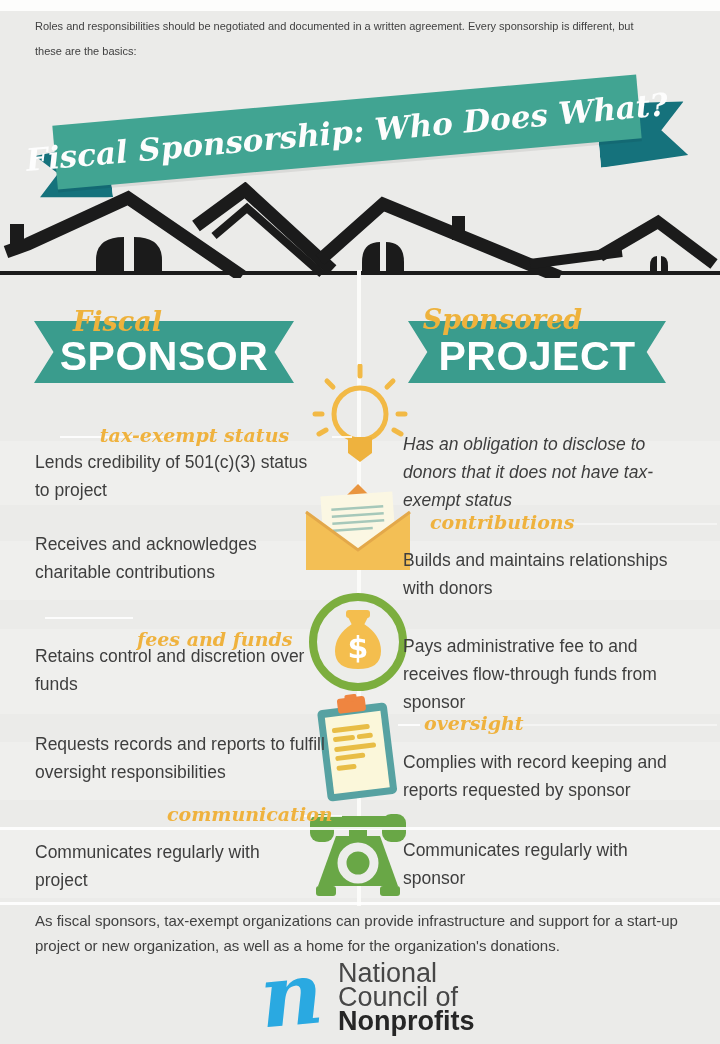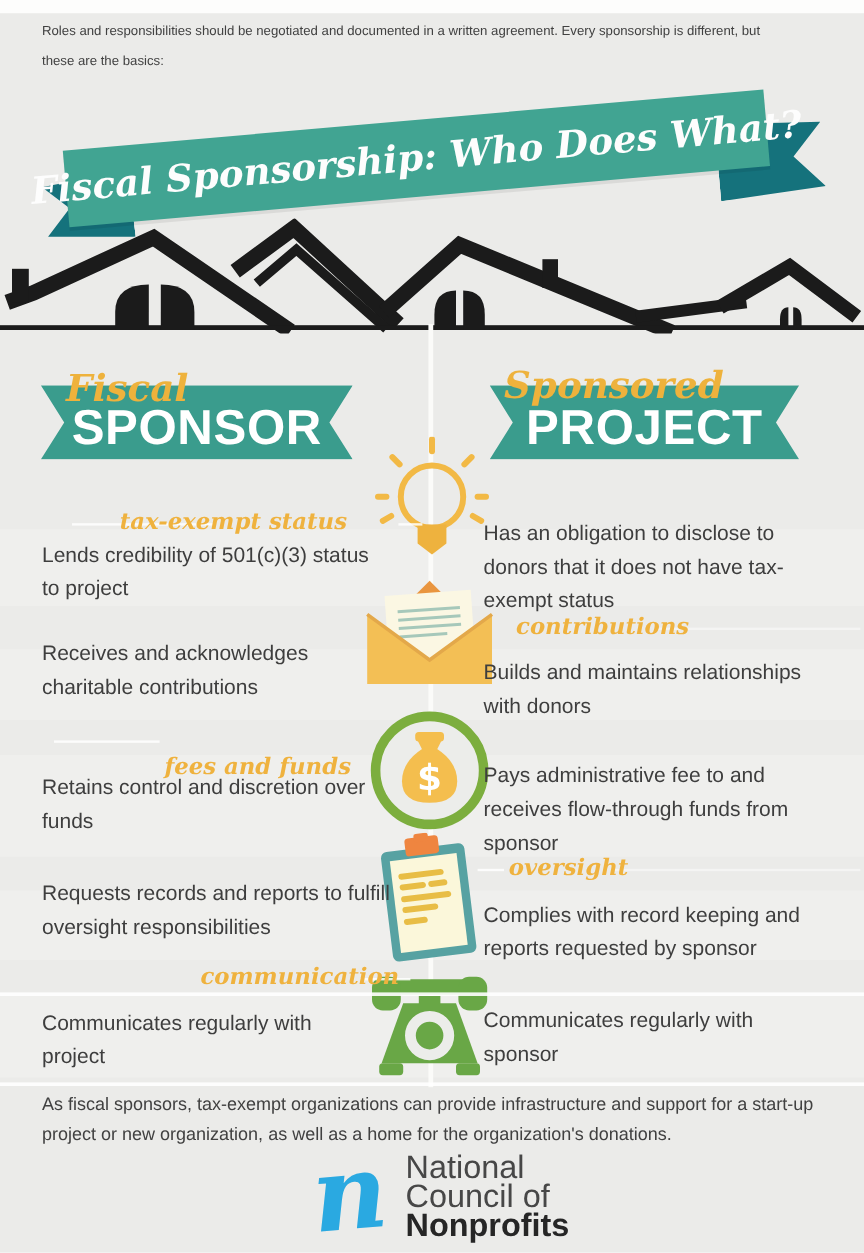--- a/index.html
+++ b/index.html
@@ -22,21 +22,21 @@
   
   .houses{left:0;top:182px;}
   
   .center-line{left:357px;top:270px;width:4px;height:636px;background:#fbfbf9;}
   
   .hdr-ribbon{top:321px;height:62px;background:#3a9c8d;
     clip-path:polygon(0 0,100% 0,92.5% 50%,100% 100%,0 100%,7.5% 50%);}
   .hdr-left{left:34px;width:260px;}
   .hdr-right{left:408px;width:258px;}
   .hdr-script{font-family:"DejaVu Serif",serif;font-style:italic;font-weight:bold;
-    font-size:31px;color:#eeb23c;text-align:left;z-index:5;}
+    font-size:27px;color:#eeb23c;text-align:center;z-index:5;}
   .hdr-word{font-weight:bold;font-size:41px;color:#ffffff;text-align:center;
     letter-spacing:.5px;z-index:4;line-height:46px;}
   
   .script-label{font-family:"DejaVu Serif",serif;font-style:italic;font-weight:bold;
     font-size:19px;color:#efb23e;white-space:nowrap;}
   .body-item{font-size:17.5px;line-height:28px;color:#3e3e3e;}
   .hline{background:rgba(255,255,255,.85);height:2px;}
   .hline-soft{background:rgba(255,255,255,.45);height:2px;}
   .divider{left:0;width:720px;height:3px;background:rgba(255,255,255,.9);}
   .stripe{left:0;width:720px;background:rgba(255,255,255,.20);}
@@ -183,21 +183,21 @@
 
   <div class="abs hline" style="left:300px;top:815px;width:42px;"></div>
   <div class="abs script-label" style="left:167px;top:803px;">communication</div>
 
   <div class="abs body-item" style="left:35px;top:448px;width:285px;">Lends credibility of 501(c)(3) status to project</div>
   <div class="abs body-item" style="left:35px;top:530px;width:285px;">Receives and acknowledges charitable contributions</div>
   <div class="abs body-item" style="left:35px;top:642px;width:285px;">Retains control and discretion over funds</div>
   <div class="abs body-item" style="left:35px;top:730px;width:290px;">Requests records and reports to fulfill oversight responsibilities</div>
   <div class="abs body-item" style="left:35px;top:838px;width:240px;">Communicates regularly with project</div>
 
-  <div class="abs body-item" style="left:403px;top:430px;width:290px;">Has an obligation to disclose to donors that it does not have tax-exempt status</div>
+  <div class="abs body-item" style="left:403px;top:430px;width:290px;font-style:italic;">Has an obligation to disclose to donors that it does not have tax-exempt status</div>
   <div class="abs body-item" style="left:403px;top:546px;width:295px;">Builds and maintains relationships with donors</div>
   <div class="abs body-item" style="left:403px;top:632px;width:290px;">Pays administrative fee to and receives flow-through funds from sponsor</div>
   <div class="abs body-item" style="left:403px;top:748px;width:290px;">Complies with record keeping and reports requested by sponsor</div>
   <div class="abs body-item" style="left:403px;top:836px;width:240px;">Communicates regularly with sponsor</div>
 
   <div class="abs divider" style="top:827px;"></div>
   <div class="abs divider" style="top:902px;"></div>
 
   <div class="abs footer-text">As fiscal sponsors, tax-exempt organizations can provide infrastructure and support for a start-up project or new organization, as well as a home for the organization's donations.</div>
 

